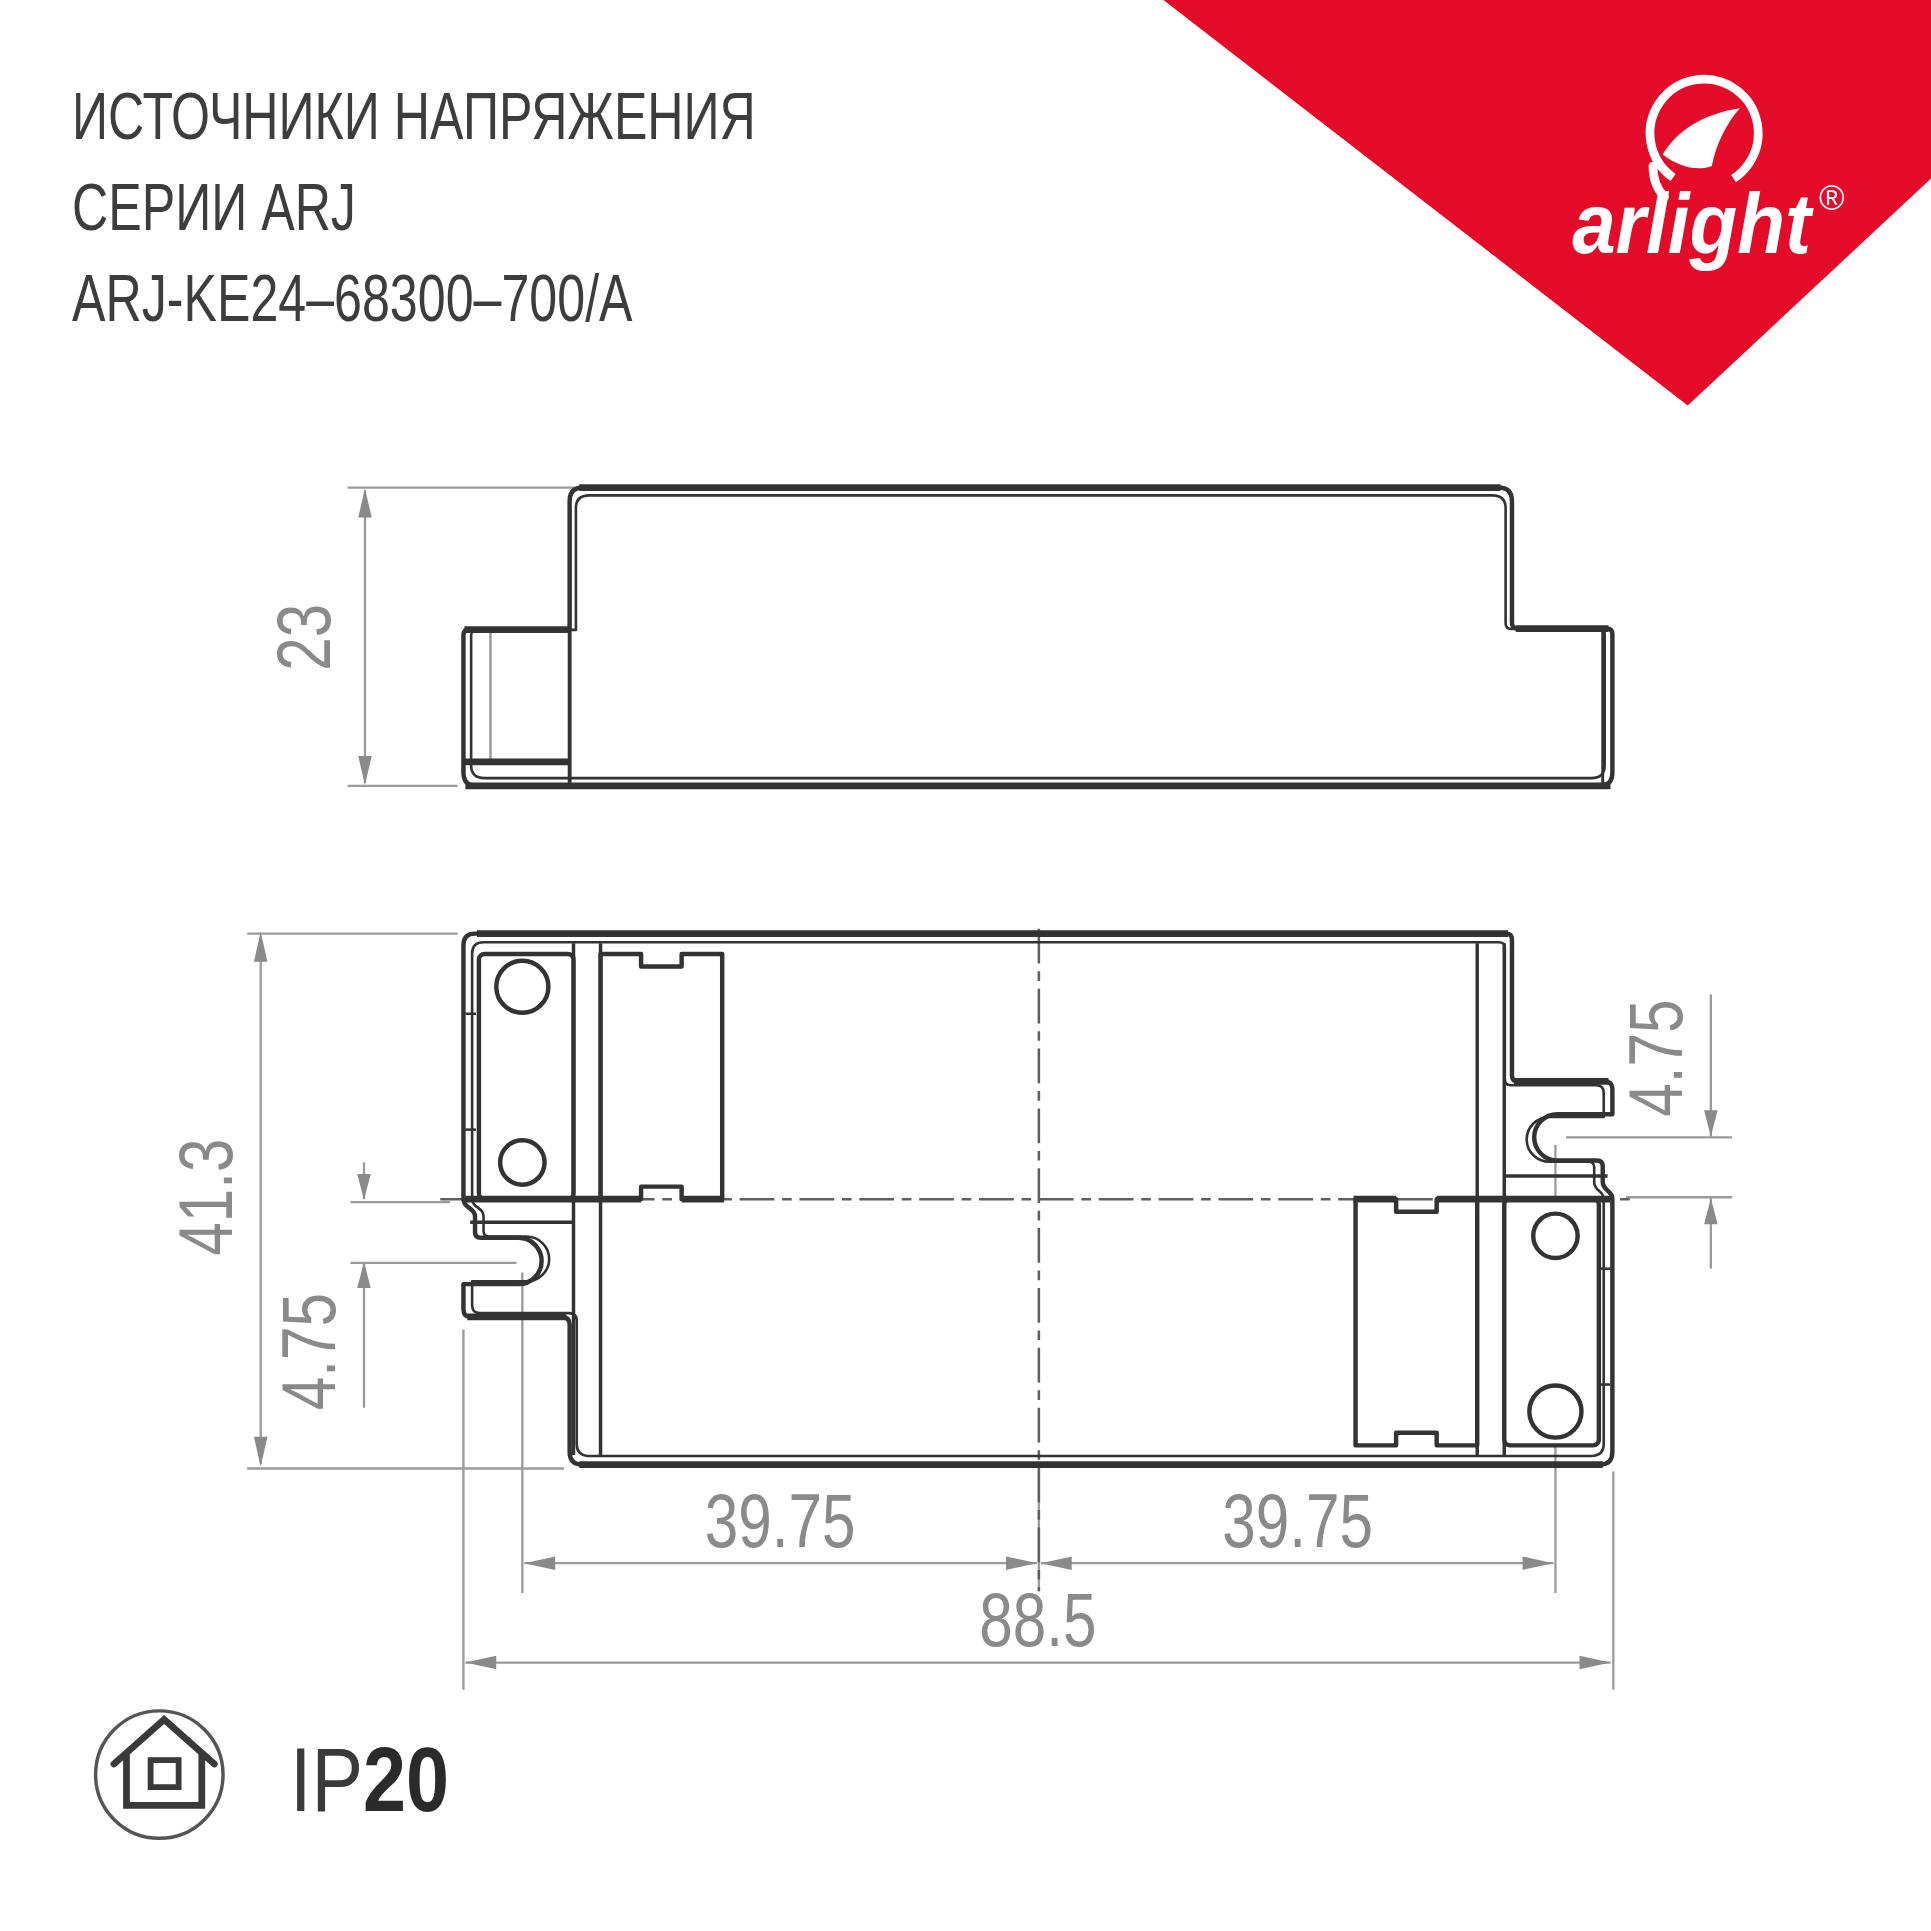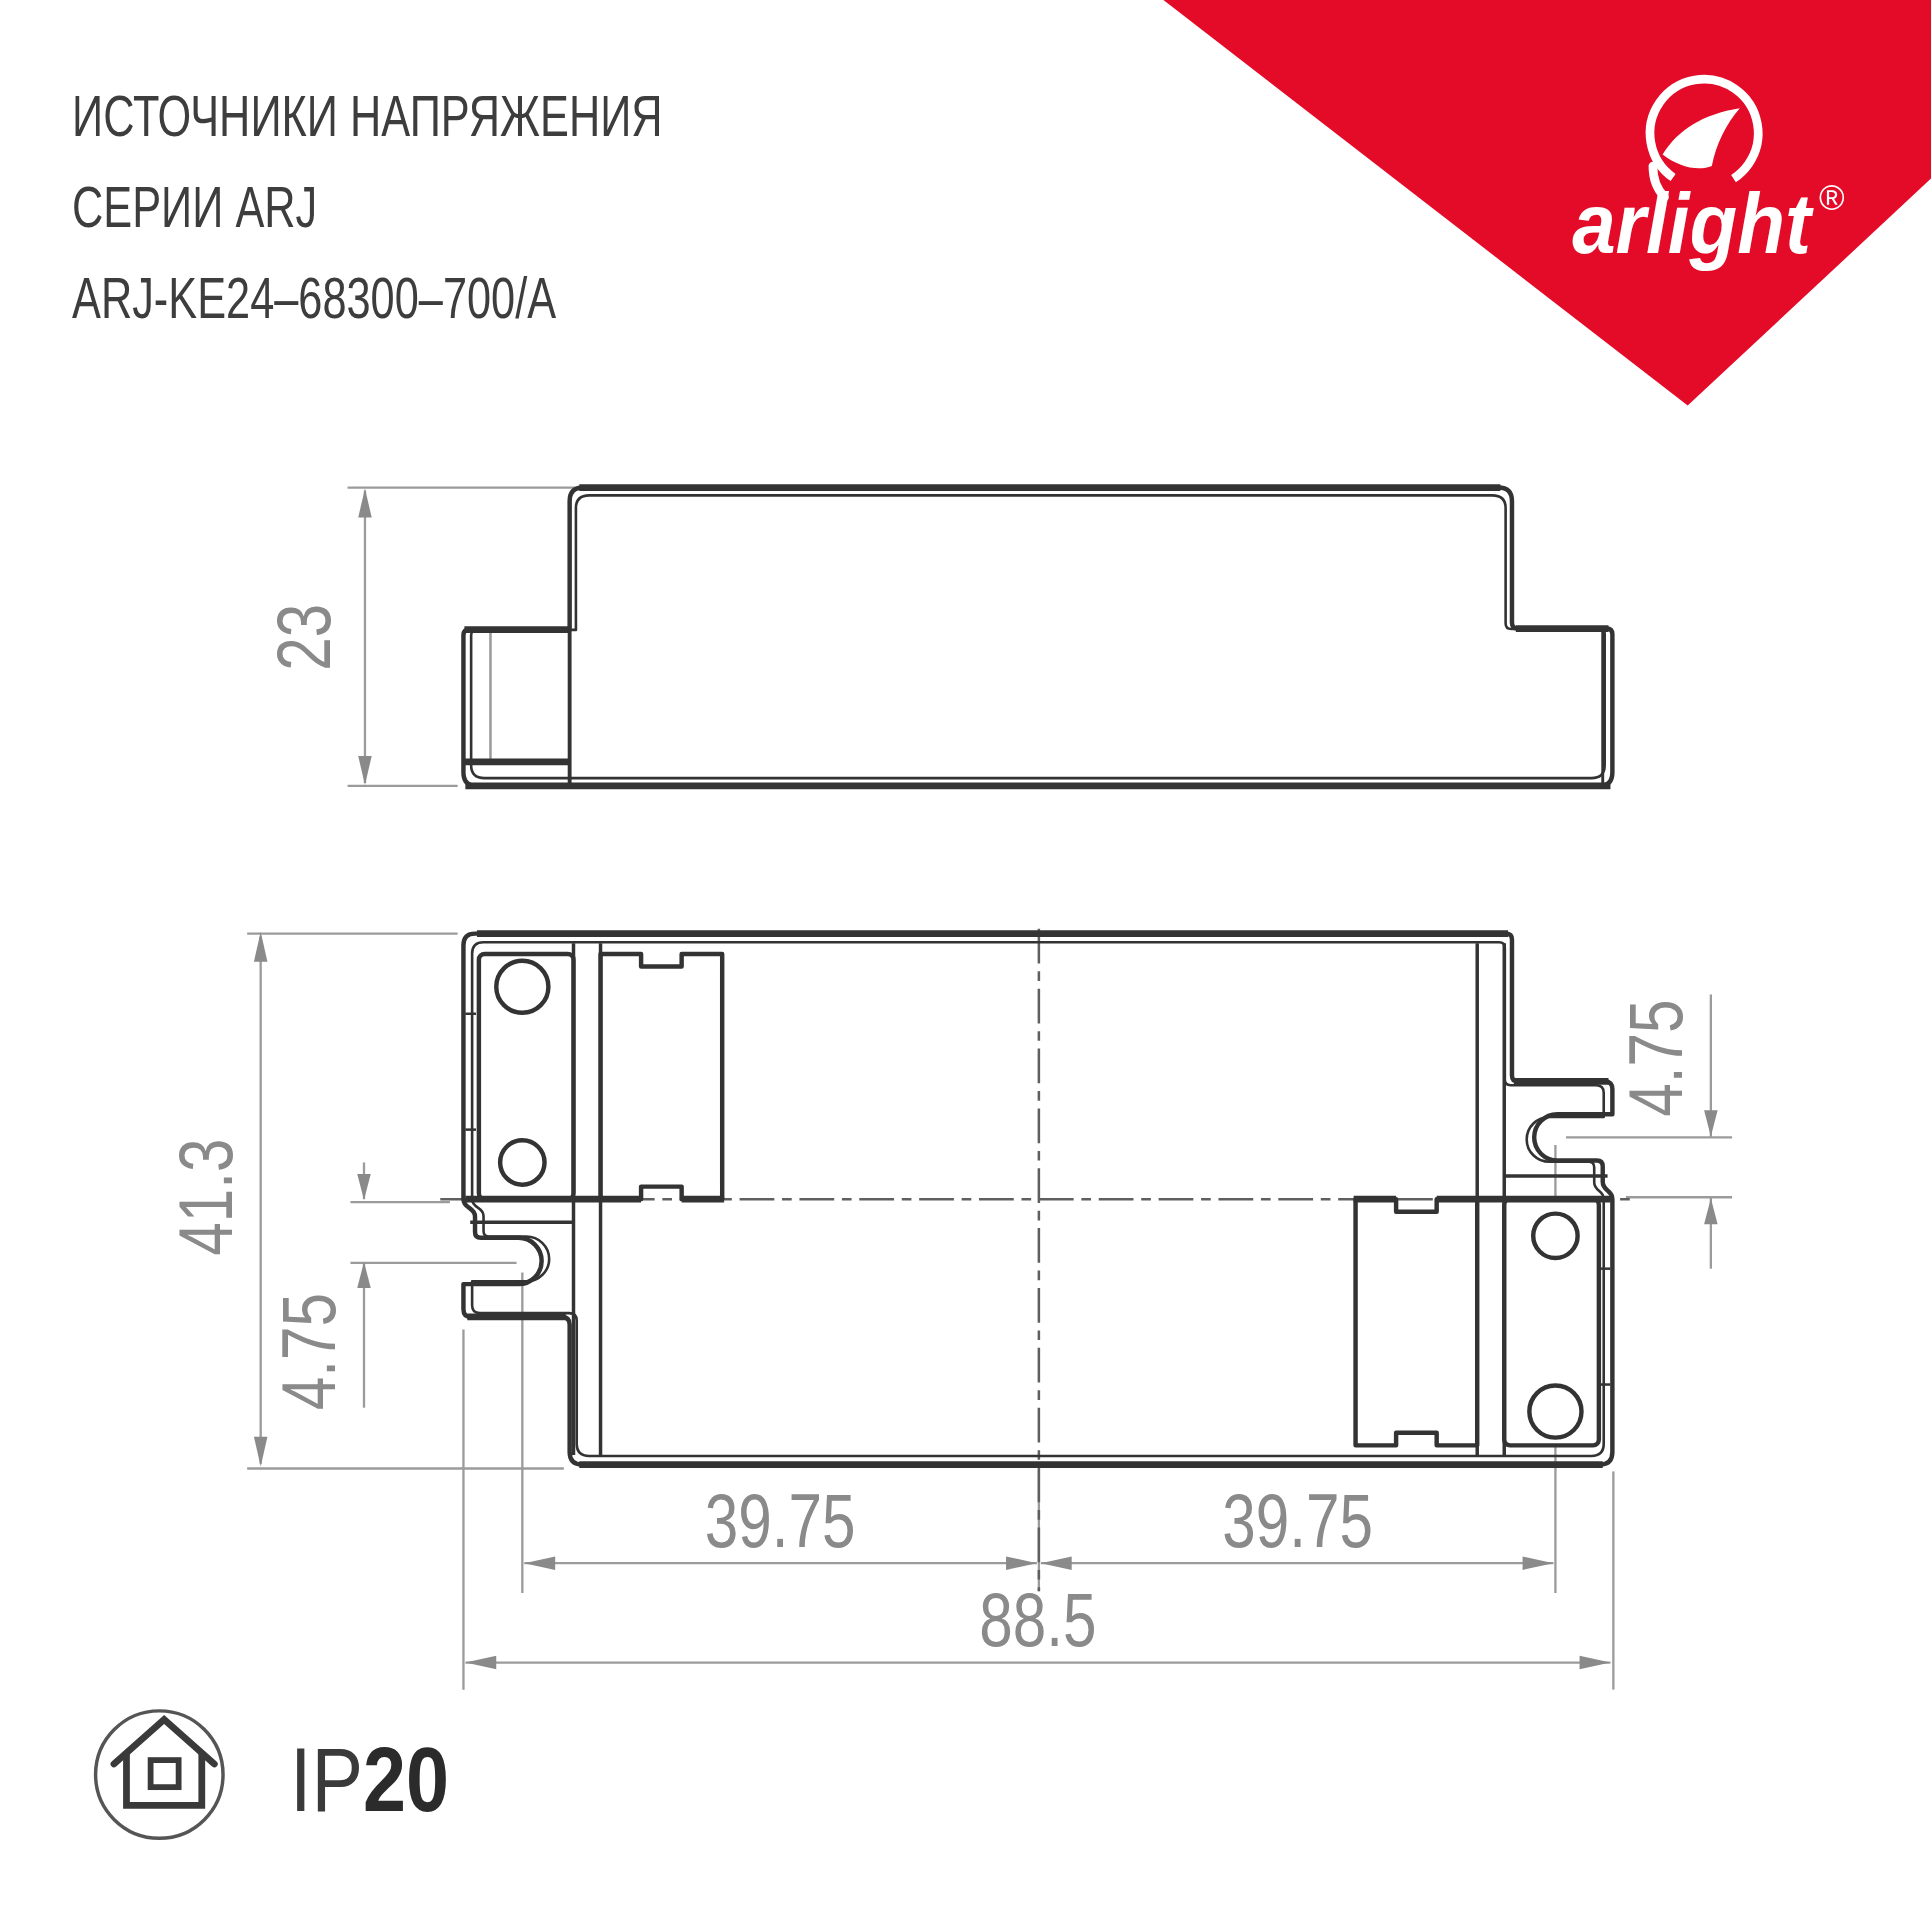--- a/index.html
+++ b/index.html
@@ -1,18 +1,18 @@
 <!DOCTYPE html>
 <html><head>
 <meta charset="utf-8">
 <style>
   html,body{margin:0;padding:0;background:#ffffff;}
   #page{position:relative;width:1931px;height:1931px;background:#fff;overflow:hidden;
         font-family:"Liberation Sans",sans-serif;}
-  #title{position:absolute;left:72px;top:71px;color:#3d3d3d;font-size:57px;line-height:91px;
+  #title{position:absolute;left:72px;top:71px;color:#3d3d3d;font-size:66px;line-height:91px;
          font-weight:400;white-space:nowrap;}
   #title .tline{display:inline-block;transform:scaleX(0.76);transform-origin:0 50%;}
   #banner{position:absolute;left:0;top:0;width:1931px;height:1931px;pointer-events:none;}
   #ipblock{position:absolute;left:0;top:0;width:1931px;height:1931px;}
   #iptext{position:absolute;left:290px;top:1728px;font-size:91px;color:#3a3a3a;
           transform:scaleX(0.85);transform-origin:0 0;white-space:nowrap;}
   #iptext .bold{font-weight:700;color:#2b2b2b;}
   svg text{font-family:"Liberation Sans",sans-serif;}
   .dimtxt{fill:#8a8a8a;font-size:78px;}
 </style>

